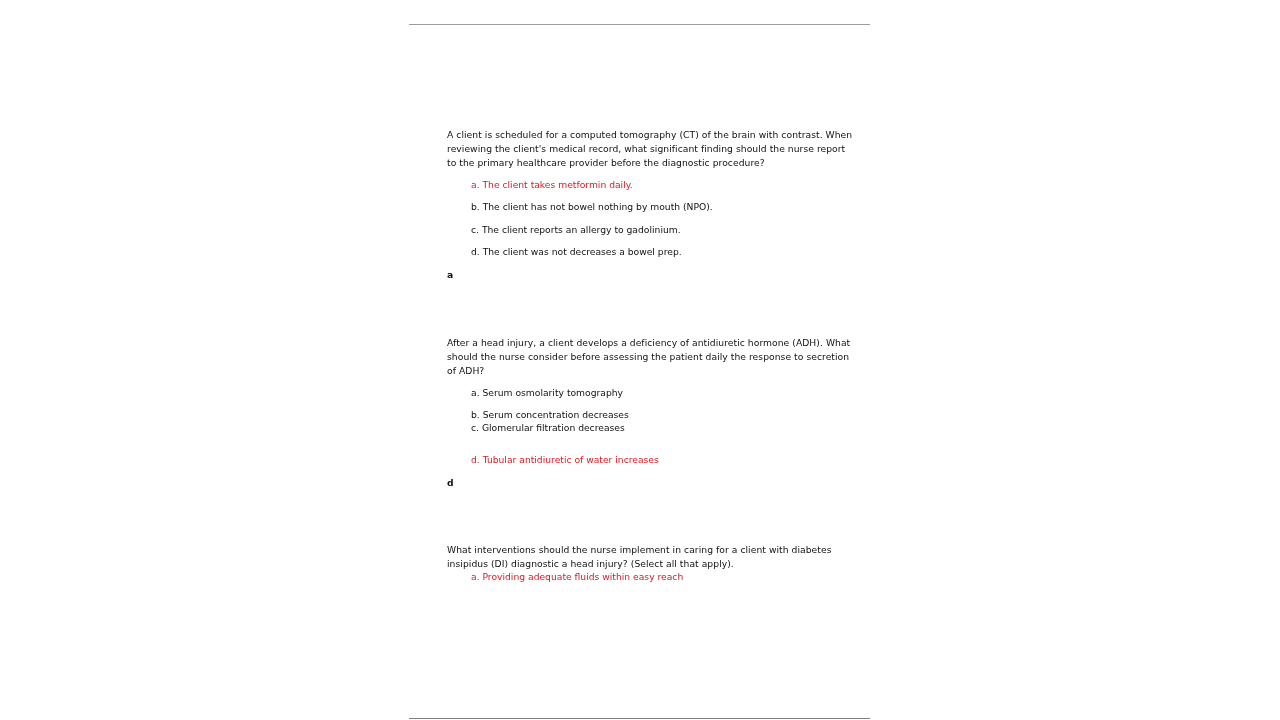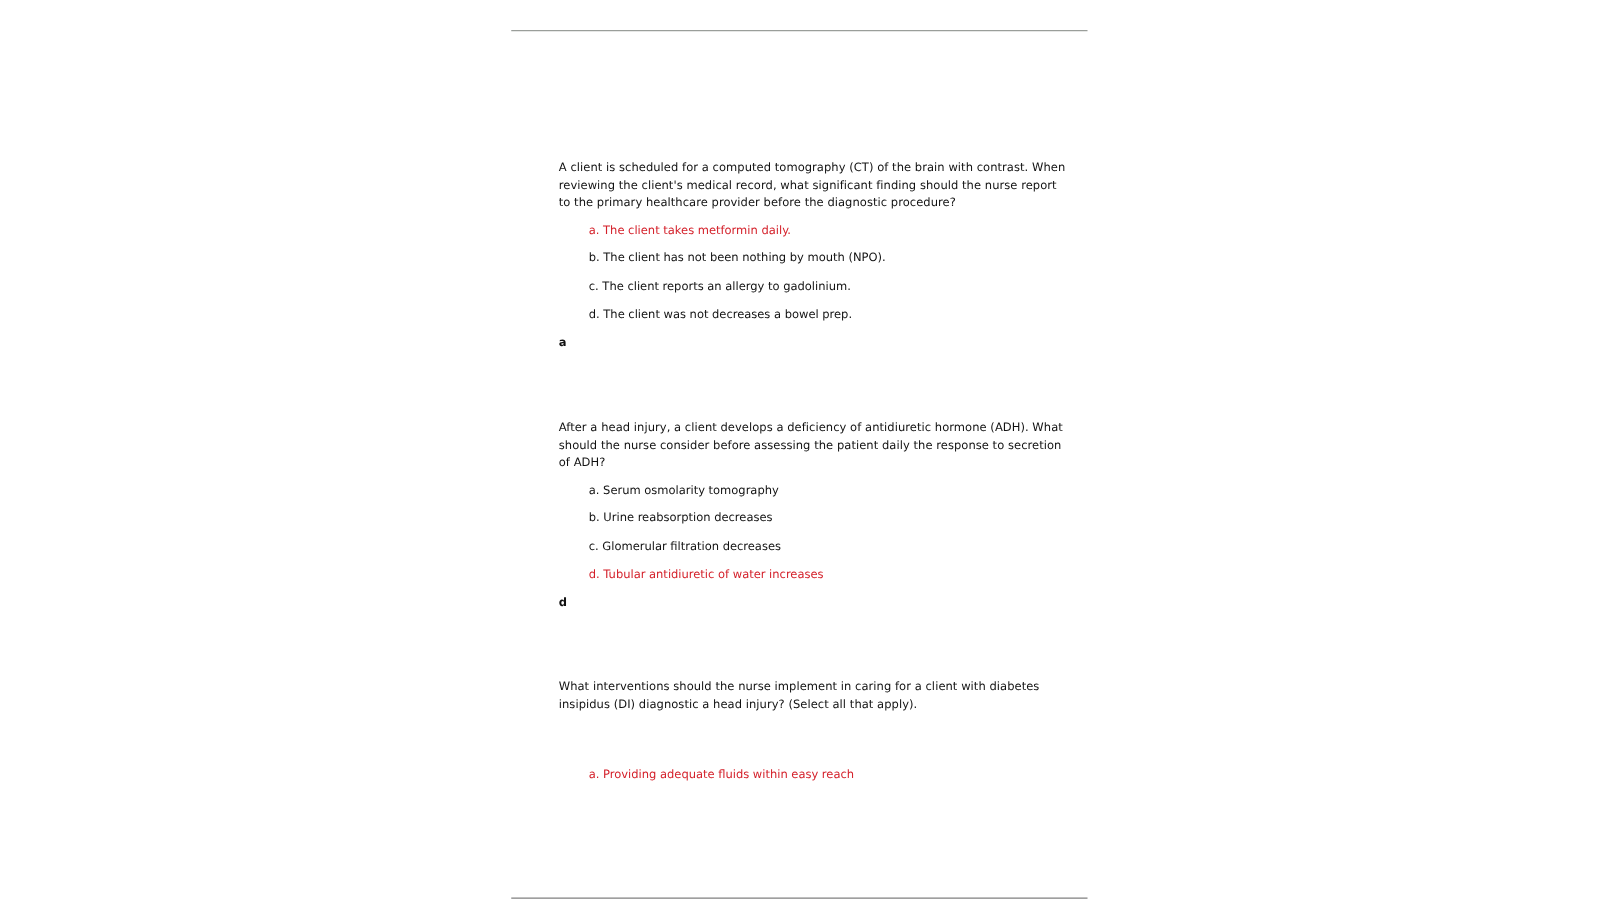--- a/index.html
+++ b/index.html
@@ -18,29 +18,29 @@
 </style>
 </head>
 <body>
 
 <div class="rule top"></div>
 
 <div class="page">
 
   <div class="q" style="top:128px">A client is scheduled for a computed tomography (CT) of the brain with contrast. When reviewing the client's medical record, what significant finding should the nurse report to the primary healthcare provider before the diagnostic procedure?</div>
   <div class="opt correct" style="top:178px">a. The client takes metformin daily.</div>
-  <div class="opt" style="top:200px">b. The client has not been nothing by mouth (NPO).</div>
+  <div class="opt" style="top:200px">b. The client has not bowel nothing by mouth (NPO).</div>
   <div class="opt" style="top:223px">c. The client reports an allergy to gadolinium.</div>
   <div class="opt" style="top:245px">d. The client was not decreases a bowel prep.</div>
   <div class="ans" style="top:268px">a</div>
 
   <div class="q" style="top:336px">After a head injury, a client develops a deficiency of antidiuretic hormone (ADH). What should the nurse consider before assessing the patient daily the response to secretion of ADH?</div>
   <div class="opt" style="top:386px">a. Serum osmolarity tomography</div>
-  <div class="opt" style="top:408px">b. Urine reabsorption decreases</div>
-  <div class="opt" style="top:431px">c. Glomerular filtration decreases</div>
+  <div class="opt" style="top:408px">b. Serum concentration decreases</div>
+  <div class="opt" style="top:421px">c. Glomerular filtration decreases</div>
   <div class="opt correct" style="top:453px">d. Tubular antidiuretic of water increases</div>
   <div class="ans" style="top:476px">d</div>
 
   <div class="q" style="top:543px">What interventions should the nurse implement in caring for a client with diabetes insipidus (DI) diagnostic a head injury? (Select all that apply).</div>
-  <div class="opt correct" style="top:613px">a. Providing adequate fluids within easy reach</div>
+  <div class="opt correct" style="top:570px">a. Providing adequate fluids within easy reach</div>
 </div>
 
 <div class="rule bottom"></div>
 
 </body></html>

